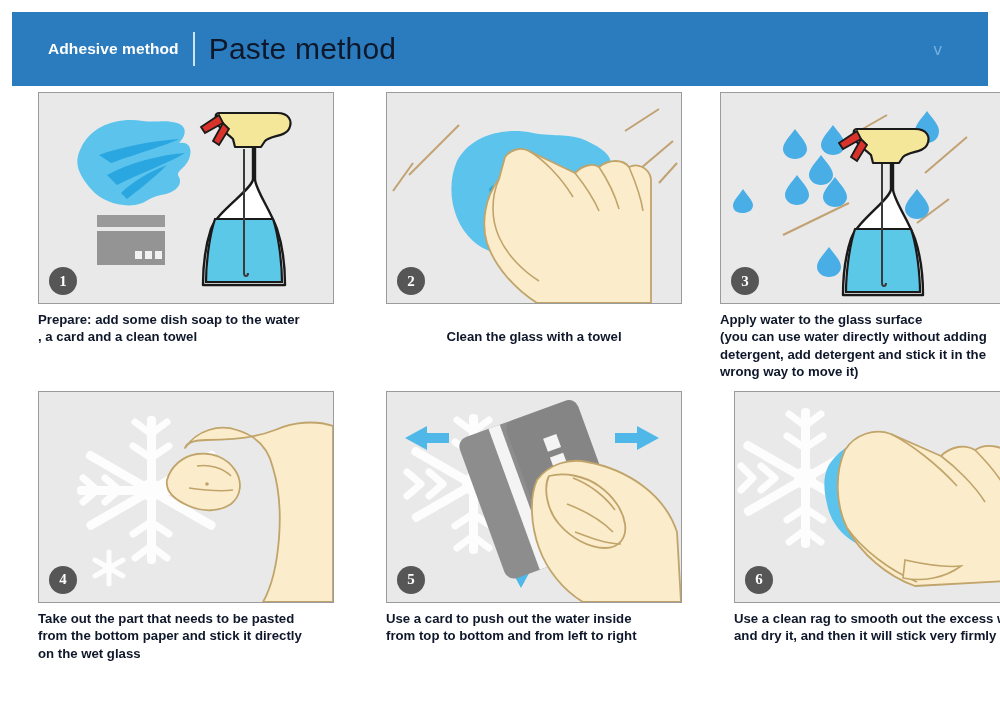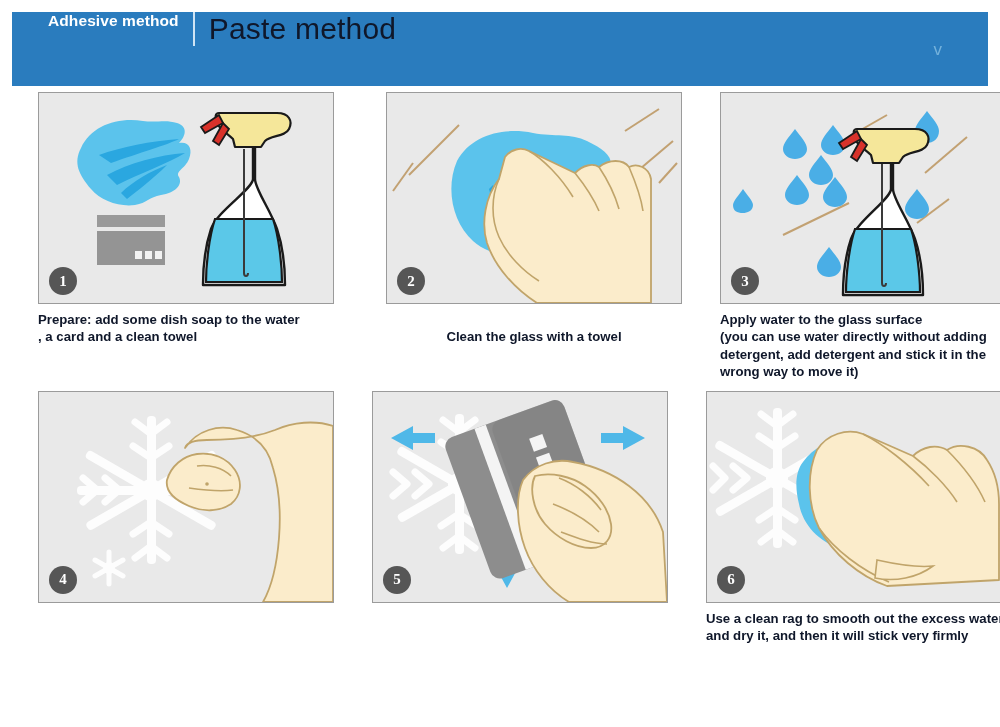--- a/index.html
+++ b/index.html
@@ -18,20 +18,21 @@
   
   .header {
     position: absolute;
     left: 12px;
     top: 12px;
     width: 976px;
     height: 74px;
     background: #2a7cbe;
     box-sizing: border-box;
     display: flex;
+    align-items: center;
   }
   .header-sub {
     color: #ffffff;
     font-size: 15.5px;
     font-weight: bold;
     margin-left: 36px;
     letter-spacing: 0.1px;
     white-space: nowrap;
   }
   .header-divider {
@@ -280,20 +281,23 @@
                    C238 172 232 196 224 210 L294 210 L294 34 C276 28 254 30 236 38
                    C216 46 190 48 168 48 C156 48 148 50 146 56 Z" fill="#fbeccb" stroke="#c0a46a" stroke-width="1.8" stroke-linejoin="round"></path>
           <path d="M128 88 C132 74 144 64 158 62 C174 60 188 66 196 78 C204 90 202 104 192 112
                    C180 120 164 120 150 114 C136 108 126 100 128 88 Z" fill="#fbeccb" stroke="#c0a46a" stroke-width="1.8"></path>
           <path d="M158 74 C170 72 184 76 192 84" fill="none" stroke="#c0a46a" stroke-width="1.6"></path>
           <path d="M150 96 C164 98 180 100 194 98" fill="none" stroke="#c0a46a" stroke-width="1.6"></path>
           <circle cx="168" cy="92" r="1.8" fill="#c0a46a"></circle>
         </svg>
         <div class="badge">4</div>
       </div>
+      <div class="caption wide">Take out the part that needs to be pasted
+from the bottom paper and stick it directly
+ on the wet glass</div>
     </div>
 
     <div class="cell">
       <div class="panel">
         <svg width="294" height="210" viewBox="0 0 294 210">
 
           <g fill="#fdfdfd">
             <rect x="82" y="22" width="9" height="140" rx="4"></rect>
             <rect x="82" y="22" width="9" height="140" rx="4" transform="rotate(60 86 92)"></rect>
             <rect x="82" y="22" width="9" height="140" rx="4" transform="rotate(120 86 92)"></rect>
@@ -330,20 +334,22 @@
           <path d="M162 84 C178 80 198 84 212 94 C226 104 236 118 238 132
                    C240 146 232 156 218 156 C202 156 184 146 172 132 C160 118 156 96 162 84 Z" fill="#fbeccb" stroke="#c0a46a" stroke-width="1.8"></path>
           <g stroke="#c0a46a" stroke-width="1.6" fill="none">
             <path d="M186 86 C202 92 218 104 228 118"></path>
             <path d="M180 112 C196 118 214 128 226 140"></path>
             <path d="M188 140 C204 146 220 152 234 152"></path>
           </g>
         </svg>
         <div class="badge">5</div>
       </div>
+      <div class="caption">Use a card to push out the water inside
+from top to bottom and from left to right</div>
     </div>
 
     <div class="cell">
       <div class="panel">
         <svg width="294" height="210" viewBox="0 0 294 210">
           <g fill="#fdfdfd">
             <rect x="66" y="16" width="9" height="140" rx="4"></rect>
             <rect x="66" y="16" width="9" height="140" rx="4" transform="rotate(60 70 86)"></rect>
             <rect x="66" y="16" width="9" height="140" rx="4" transform="rotate(120 70 86)"></rect>
             <g stroke="#fdfdfd" stroke-width="7" stroke-linecap="round">

